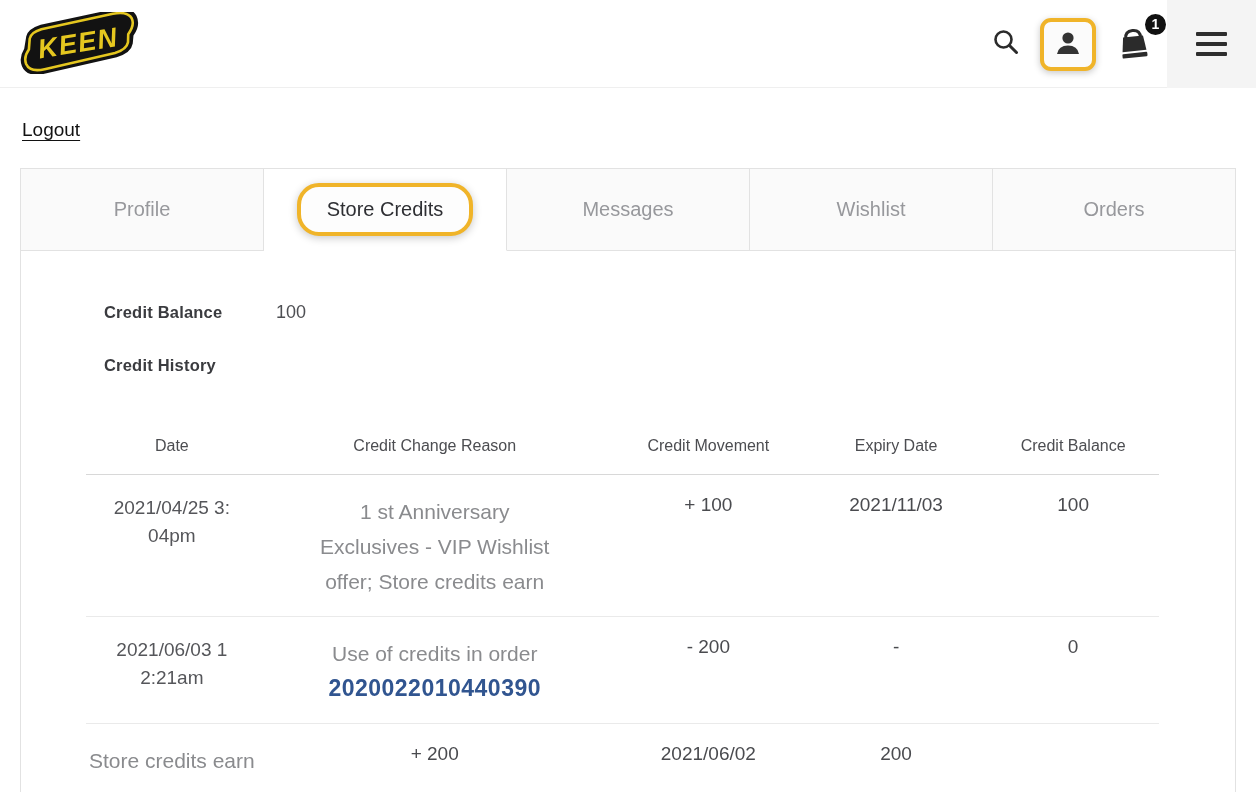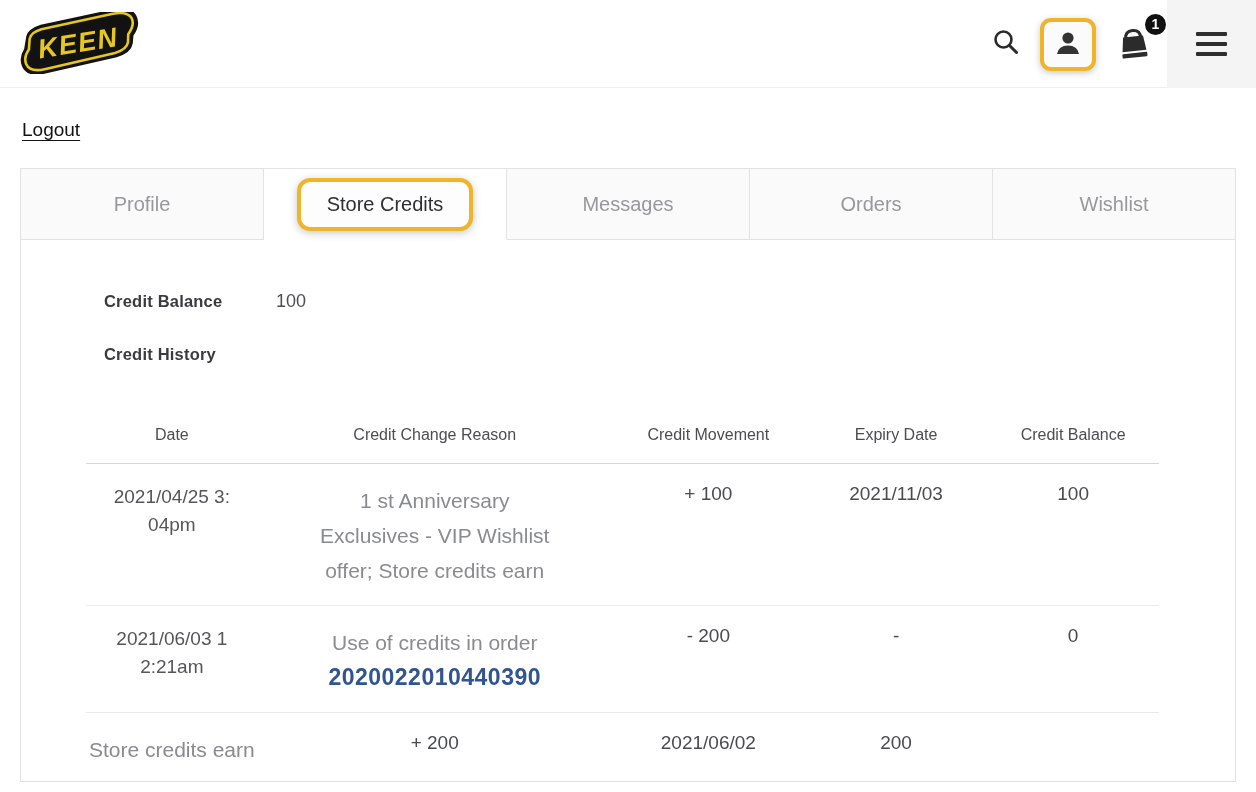--- a/index.html
+++ b/index.html
@@ -24,26 +24,26 @@
   .badge { position:absolute; top:-10px; right:-12px; width:25px; height:25px; border-radius:50%;
     background:#111; color:#fff; border:2px solid #fff; font-size:14px; font-weight:bold;
     display:flex; align-items:center; justify-content:center; }
 
   
   .logout-link { display:inline-block; margin:31px 0 0 22px; font-size:19px; color:#121212;
     text-decoration:underline; text-underline-offset:4px; cursor:pointer; }
 
   
   .tabs { display:flex; margin:27px 20px 0 20px; position:relative; z-index:2; }
-  .tab { flex:1; height:72px; background:#fafafa; border:1px solid #e2e2e2; border-left:none;
+  .tab { flex:1; height:83px; background:#fafafa; border:1px solid #e2e2e2; border-left:none;
     display:flex; align-items:center; justify-content:center;
     font-size:20px; color:#97989c; cursor:pointer; margin-bottom:-1px; }
   .tab:first-child { border-left:1px solid #e2e2e2; }
   .tab.active { background:#fff; border-bottom:1px solid #fff; color:#2e2f33; }
-  .tab-highlight { border:4px solid #F0B429; border-radius:13px; padding:11px 26px;
+  .tab-highlight { border:4px solid #F0B429; border-radius:22px; padding:11px 26px;
     background:#fdfdfd; box-shadow:0 2px 8px rgba(0,0,0,.22); color:#2e2f33; }
 
   
   .panel { margin:0 20px; border:1px solid #e2e2e2; border-top:1px solid #e2e2e2;
     background:#fff; height:543px; position:relative; z-index:1; overflow:hidden; }
   .info-row { display:flex; align-items:baseline; margin-left:83px; }
   .info-row.first { margin-top:51px; }
   .info-row.second { margin-top:33px; }
   .info-label { font-weight:bold; font-size:16.5px; color:#3a3b3f; width:172px; letter-spacing:.2px; }
   .info-value { font-size:18px; color:#4e4f53; }
@@ -119,24 +119,24 @@
   <div class="tab">
     <span>Profile</span>
   </div>
   <div class="tab active">
     <span class="tab-highlight">Store Credits</span>
   </div>
   <div class="tab">
     <span>Messages</span>
   </div>
   <div class="tab">
-    <span>Orders</span>
+    <span>Wishlist</span>
   </div>
   <div class="tab">
-    <span>Wishlist</span>
+    <span>Orders</span>
   </div>
 </nav>
 
 <section class="panel">
   <div class="info-row first">
     <span class="info-label">Credit Balance</span>
     <span class="info-value">100</span>
   </div>
   <div class="info-row second">
     <span class="info-label">Credit History</span>

